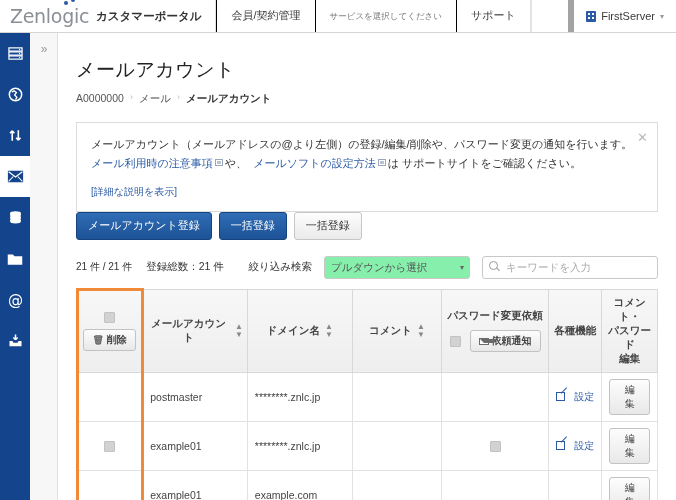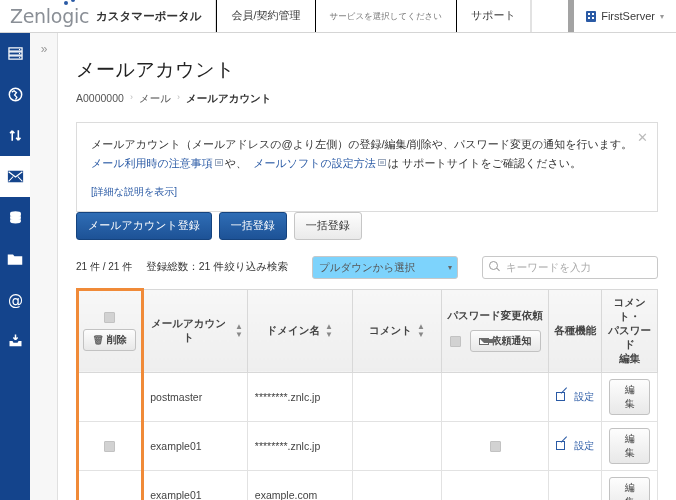--- a/index.html
+++ b/index.html
@@ -163,28 +163,28 @@
     border-color: #c6c6c6; color: #333;
   }
 
   
   .filterbar {
     margin: 16px 18px 0 18px;
     display: flex; align-items: center;
   }
   .count-info { font-size: 10px; color: #333; }
   .count-total { margin-left: 14px; color: #333; font-size: 10.5px; }
-  .filter-right { margin-left: auto; display: flex; align-items: center; gap: 24px; }
+  .filter-right { margin-left: auto; display: flex; align-items: center; gap: 12px; }
   .filter-label { font-size: 10.5px; color: #333; }
   .select-wrap { position: relative; }
   select.filter-select {
     appearance: none; -webkit-appearance: none;
     width: 146px; height: 23px;
     border: 1px solid #c8c8c8; border-radius: 3px;
-    background: #7dd3fc; font-size: 10.5px; color: #555;
+    background: #86efac; font-size: 10.5px; color: #555;
     padding: 0 18px 0 6px;
     font-family: "Liberation Sans", sans-serif;
   }
   .select-arrow {
     position: absolute; right: 6px; top: 7px; font-size: 8px; color: #666; pointer-events: none;
   }
   .search-wrap { position: relative; }
   input.search-input {
     width: 176px; height: 23px;
     border: 1px solid #c8c8c8; border-radius: 3px;

